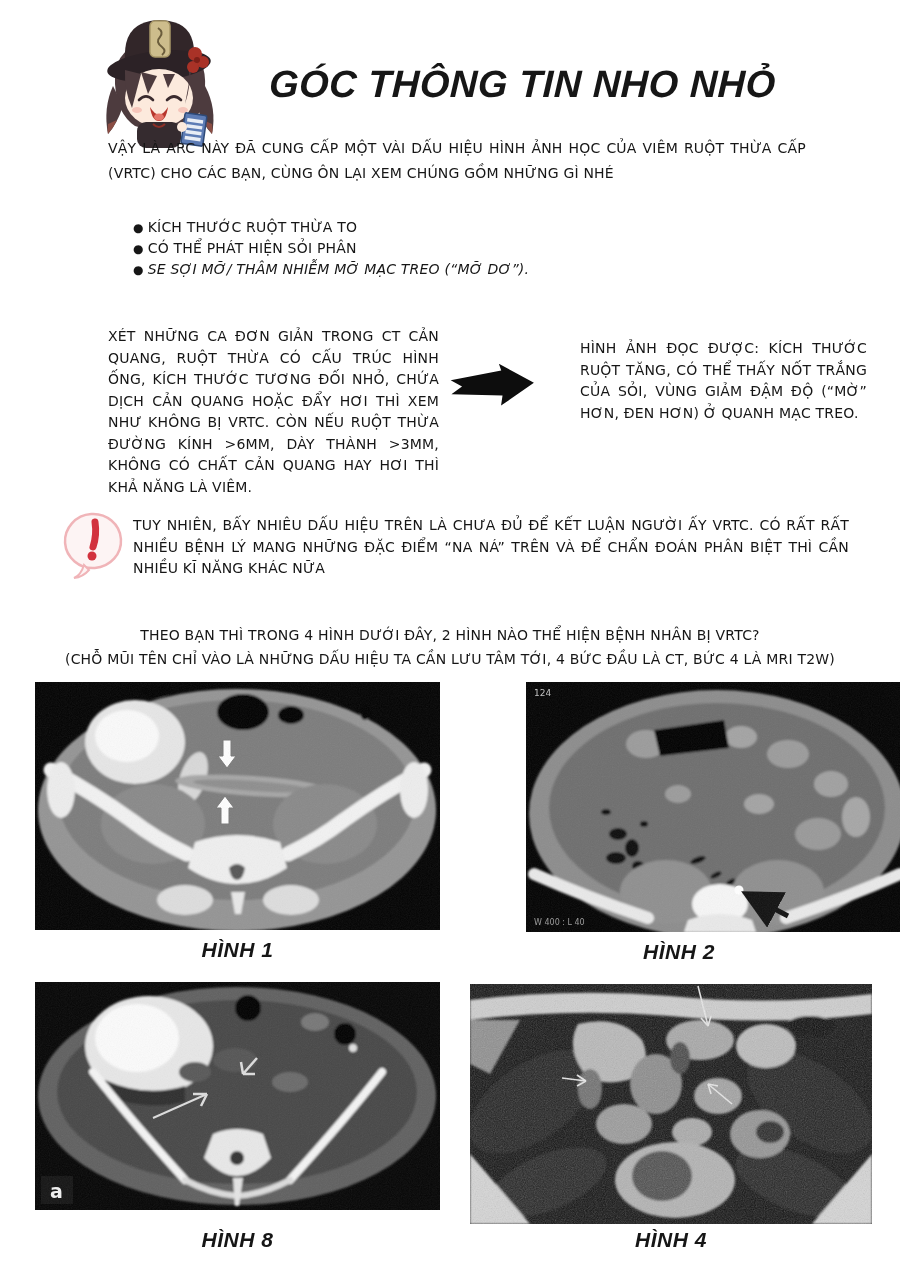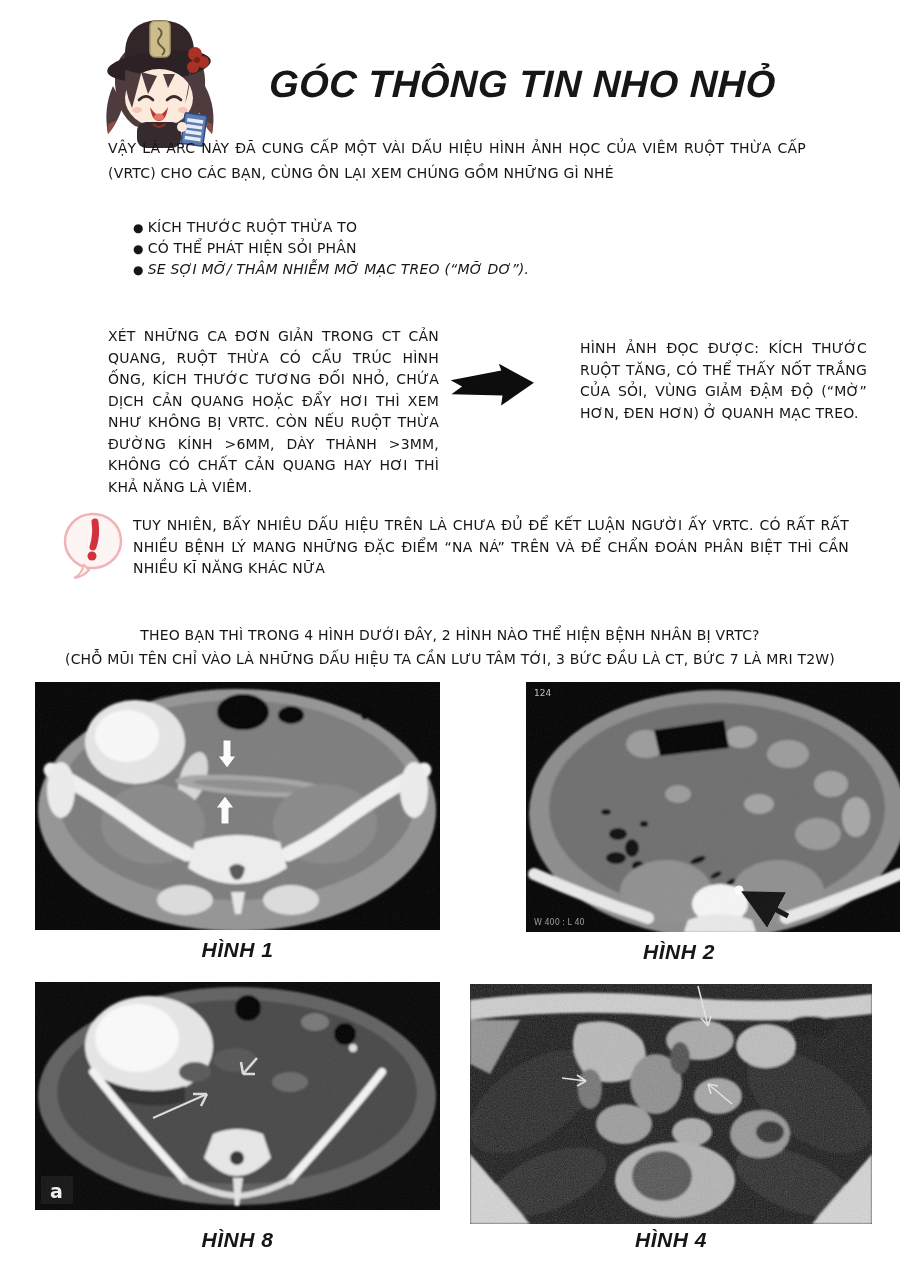--- a/index.html
+++ b/index.html
@@ -115,21 +115,21 @@
       <ellipse cx="31" cy="32" rx="28" ry="27" fill="#fdf4f4" stroke="#f0b4b8" stroke-width="2.5" transform="rotate(-4 31 32)"></ellipse>
       <path d="M22,56 q-3,10 -10,13 q9,-1 15,-8 Z" fill="#fdf4f4" stroke="#f0b4b8" stroke-width="2"></path>
       <path d="M33,13 q2,13 -2,25" fill="none" stroke="#d2323e" stroke-width="7" stroke-linecap="round"></path>
       <circle cx="30" cy="47" r="4.5" fill="#d2323e"></circle>
     </svg>
   </div>
 
   <p class="abs txt warning-text justify" style="left:133px; top:515px; width:716px;">TUY NHIÊN, BẤY NHIÊU DẤU HIỆU TRÊN LÀ CHƯA ĐỦ ĐỂ KẾT LUẬN NGƯỜI ẤY VRTC. CÓ RẤT RẤT NHIỀU BỆNH LÝ MANG NHỮNG ĐẶC ĐIỂM “NA NÁ” TRÊN VÀ ĐỂ CHẨN ĐOÁN PHÂN BIỆT THÌ CẦN NHIỀU KĨ NĂNG KHÁC NỮA</p>
 
   <p class="abs txt challenge center" style="left:10px; top:623px; width:880px;">THEO BẠN THÌ TRONG 4 HÌNH DƯỚI ĐÂY, 2 HÌNH NÀO THỂ HIỆN BỆNH NHÂN BỊ VRTC?</p>
-  <p class="abs txt center" style="left:5px; top:651px; width:890px;">(CHỖ MŨI TÊN CHỈ VÀO LÀ NHỮNG DẤU HIỆU TA CẦN LƯU TÂM TỚI, 3 BỨC ĐẦU LÀ CT, BỨC 7 LÀ MRI T2W)</p>
+  <p class="abs txt center" style="left:5px; top:651px; width:890px;">(CHỖ MŨI TÊN CHỈ VÀO LÀ NHỮNG DẤU HIỆU TA CẦN LƯU TÂM TỚI, 4 BỨC ĐẦU LÀ CT, BỨC 4 LÀ MRI T2W)</p>
 
   <div class="abs" style="left:35px; top:682px;">
     <svg class="scan" width="405" height="248" viewBox="0 0 405 248">
       <defs>
         <filter id="soft1">
             <feGaussianBlur stdDeviation="1.3"></feGaussianBlur>
           </filter>
         <filter id="noiseF" x="0" y="0" width="100%" height="100%">
           <feTurbulence type="fractalNoise" baseFrequency="0.9" numOctaves="2"></feTurbulence>
           <feColorMatrix type="saturate" values="0"></feColorMatrix>

